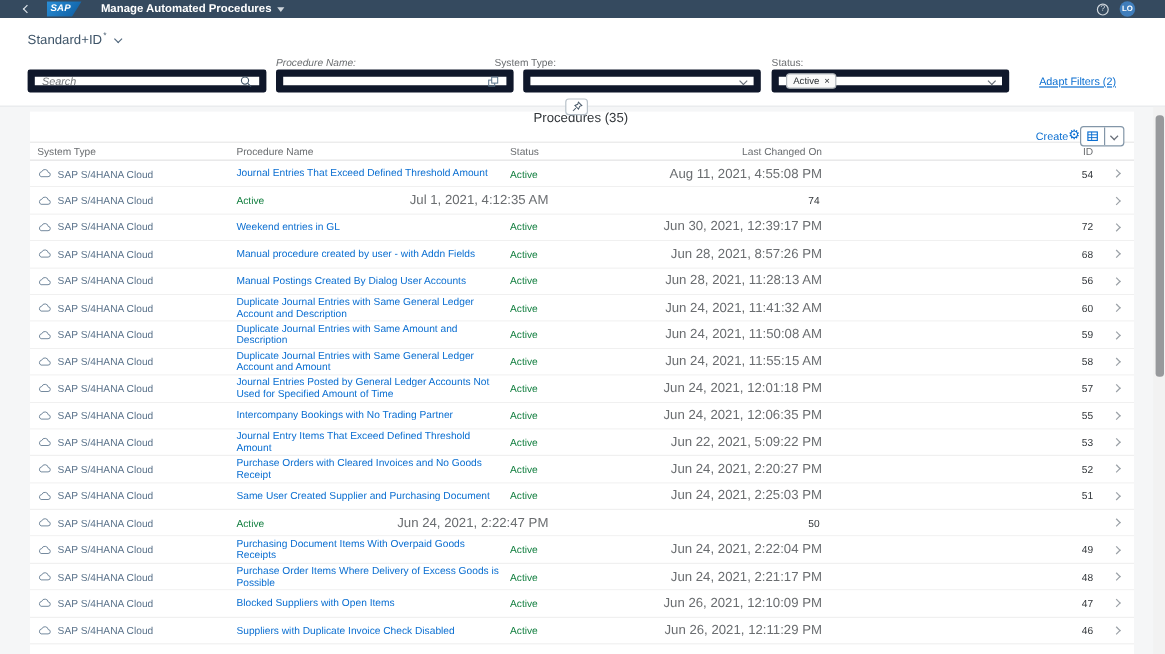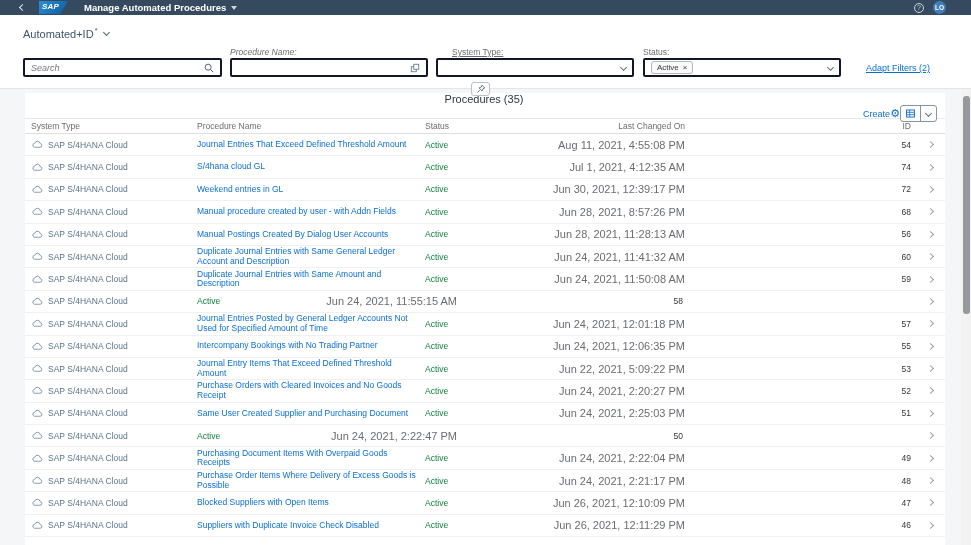--- a/index.html
+++ b/index.html
@@ -36,21 +36,21 @@
     font-size:6.5px; font-weight:bold; display:flex; align-items:center; justify-content:center; cursor:pointer; }
   
   .filterbar { position:absolute; top:15px; left:0; right:0; height:74px; background:#fff;
     border-bottom:1px solid #e3e5e8; }
   .variant { position:absolute; left:23px; top:12px; font-size:11px; color:#3e5468;
     display:flex; align-items:flex-start; gap:7px; cursor:pointer; }
   .variant sup { font-size:7px; margin-left:1px; }
   .variant .chev { margin-top:3px; color:#51master6a7d; color:#51677d; }
   .flabel { position:absolute; font-size:8.5px; color:#6a6d70; top:32px; }
   .fbox { position:absolute; top:43px; height:19px; width:198px; background:#fff;
-    border:2px solid #0f172a; border-radius:2px; display:flex; align-items:center; padding:0 6px; }
+    border:6px solid #0f172a; border-radius:2px; display:flex; align-items:center; padding:0 6px; }
   .fbox input { border:none; outline:none; flex:1; font-size:9px; font-family:"Liberation Sans",sans-serif;
     color:#32363a; background:transparent; min-width:0; }
   .fbox input::placeholder { font-style:italic; color:#74777a; }
   .fbox .icon-btn { display:flex; align-items:center; cursor:pointer; }
   .fbox .chev.down { color:#69707a; }
   .token { display:flex; align-items:center; gap:4px; border:1px solid #b3b8bd; background:#fafafa;
     border-radius:3px; font-size:8px; color:#32363a; padding:1px 5px; height:13px; cursor:pointer; }
   .token .x { font-size:8px; color:#32363a; cursor:pointer; line-height:1; }
   .adapt { position:absolute; right:41px; top:48px; font-size:9px; color:#0a6ed1; cursor:pointer; white-space:nowrap;text-decoration:underline; }
   .pin-btn { position:absolute; left:471px; top:67px; width:19px; height:14px; background:#fff;
@@ -103,21 +103,21 @@
       <span class="title-caret"></span>
     </span>
     <span class="shell-right">
       <span class="help-icon">?</span>
       <span class="avatar">LO</span>
     </span>
   </header>
 
   <section class="filterbar">
     <div class="variant">
-      <span><span>Automated+ID</span><sup>*</sup></span>
+      <span><span>Standard+ID</span><sup>*</sup></span>
       <span class="chev down"></span>
     </div>
 
     <div class="fbox" style="left:23px; width:199px;">
       <input type="text" placeholder="Search" style="">
       <span class="icon-btn">
         <svg width="10" height="10" viewBox="0 0 12 12">
             <circle cx="5" cy="5" r="3.6" fill="none" stroke="#44576a" stroke-width="1.1"></circle>
             <line x1="7.8" y1="7.8" x2="11" y2="11" stroke="#44576a" stroke-width="1.2"></line>
           </svg>
@@ -128,21 +128,21 @@
     <div class="fbox" style="left:230px;">
       <input type="text" value="" style="">
       <span class="icon-btn">
         <svg width="10" height="10" viewBox="0 0 12 12">
             <rect x="1.5" y="4.5" width="6" height="6" fill="none" stroke="#5b738b"></rect>
             <rect x="4.5" y="1.5" width="6" height="6" fill="#fff" stroke="#5b738b"></rect>
           </svg>
       </span>
     </div>
 
-    <label class="flabel" style="left:452px;text-decoration:underline;">System Type:</label>
+    <label class="flabel" style="left:412px;">System Type:</label>
     <div class="fbox" style="left:436px;">
       <input type="text" value="" style="">
       <span class="chev down"></span>
     </div>
 
     <label class="flabel" style="left:643px;">Status:</label>
     <div class="fbox" style="left:643px;">
       <span class="token">
         <span>Active</span>
         <span class="x">×</span>
@@ -212,23 +212,20 @@
               <span class="chev right"></span>
             </span>
           </div>
           <div class="row">
             <span class="c c-sys">
               <svg width="12" height="9" viewBox="0 0 24 16">
                 <path d="M6.5 13.5 h11.5 a3.6 3.6 0 0 0 .4-7.2 a5.6 5.6 0 0 0-10.8-1.1 a4.3 4.3 0 0 0-1.1 8.3 z" fill="none" stroke="#5b738b" stroke-width="1.4"></path>
               </svg>
               <span>SAP S/4HANA Cloud</span>
             </span>
-            <span class="c c-name">
-              <a href="#">S/4hana cloud GL</a>
-            </span>
             <span class="c c-status">Active</span>
             <span class="c c-date">Jul 1, 2021, 4:12:35 AM</span>
             <span class="c c-id">74</span>
             <span class="c c-nav">
               <span class="chev right"></span>
             </span>
           </div>
           <div class="row">
             <span class="c c-sys">
               <svg width="12" height="9" viewBox="0 0 24 16">
@@ -314,20 +311,23 @@
               <span class="chev right"></span>
             </span>
           </div>
           <div class="row">
             <span class="c c-sys">
               <svg width="12" height="9" viewBox="0 0 24 16">
                 <path d="M6.5 13.5 h11.5 a3.6 3.6 0 0 0 .4-7.2 a5.6 5.6 0 0 0-10.8-1.1 a4.3 4.3 0 0 0-1.1 8.3 z" fill="none" stroke="#5b738b" stroke-width="1.4"></path>
               </svg>
               <span>SAP S/4HANA Cloud</span>
             </span>
+            <span class="c c-name">
+              <a href="#">Duplicate Journal Entries with Same General Ledger Account and Amount</a>
+            </span>
             <span class="c c-status">Active</span>
             <span class="c c-date">Jun 24, 2021, 11:55:15 AM</span>
             <span class="c c-id">58</span>
             <span class="c c-nav">
               <span class="chev right"></span>
             </span>
           </div>
           <div class="row">
             <span class="c c-sys">
               <svg width="12" height="9" viewBox="0 0 24 16">

